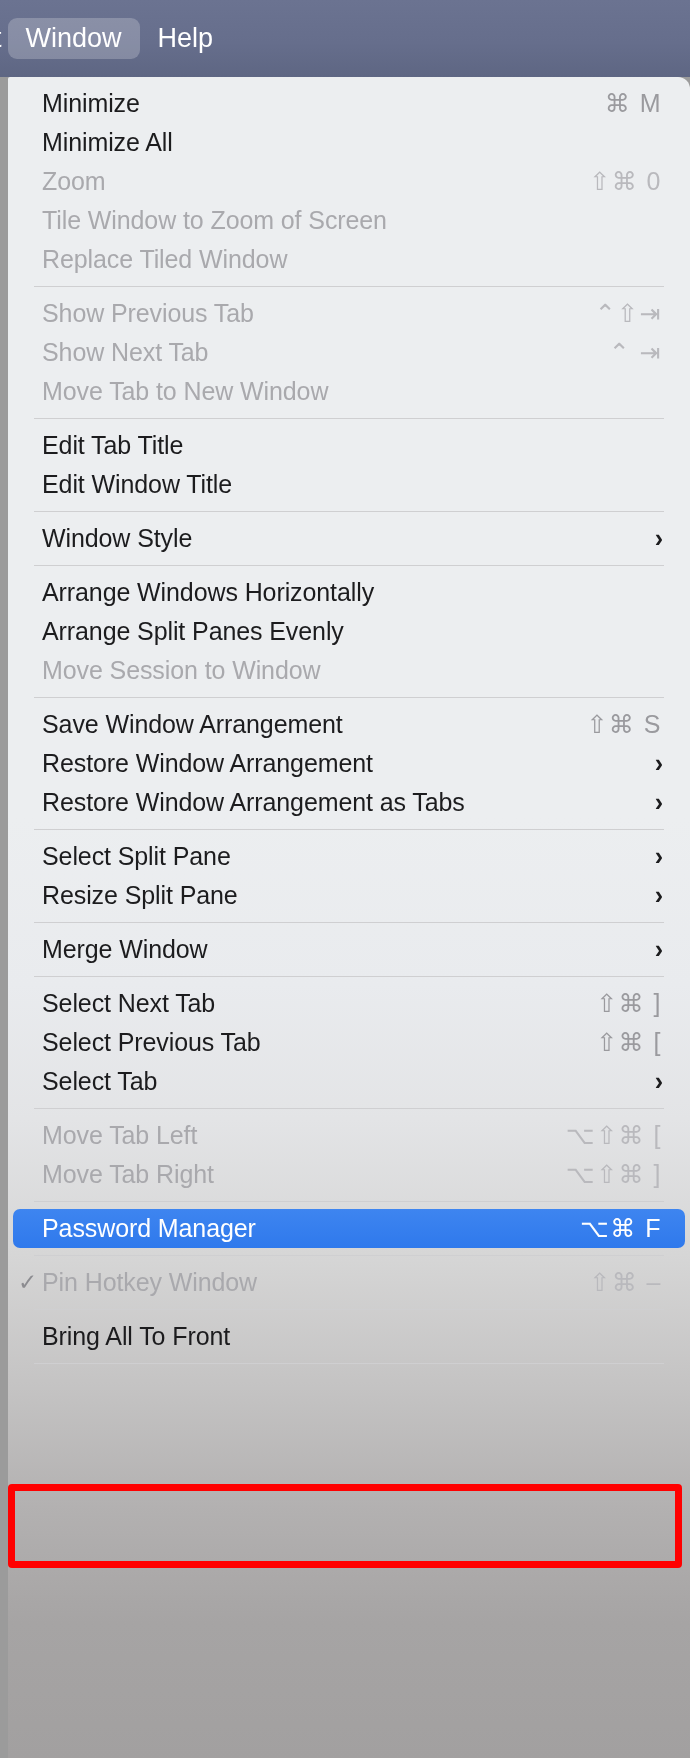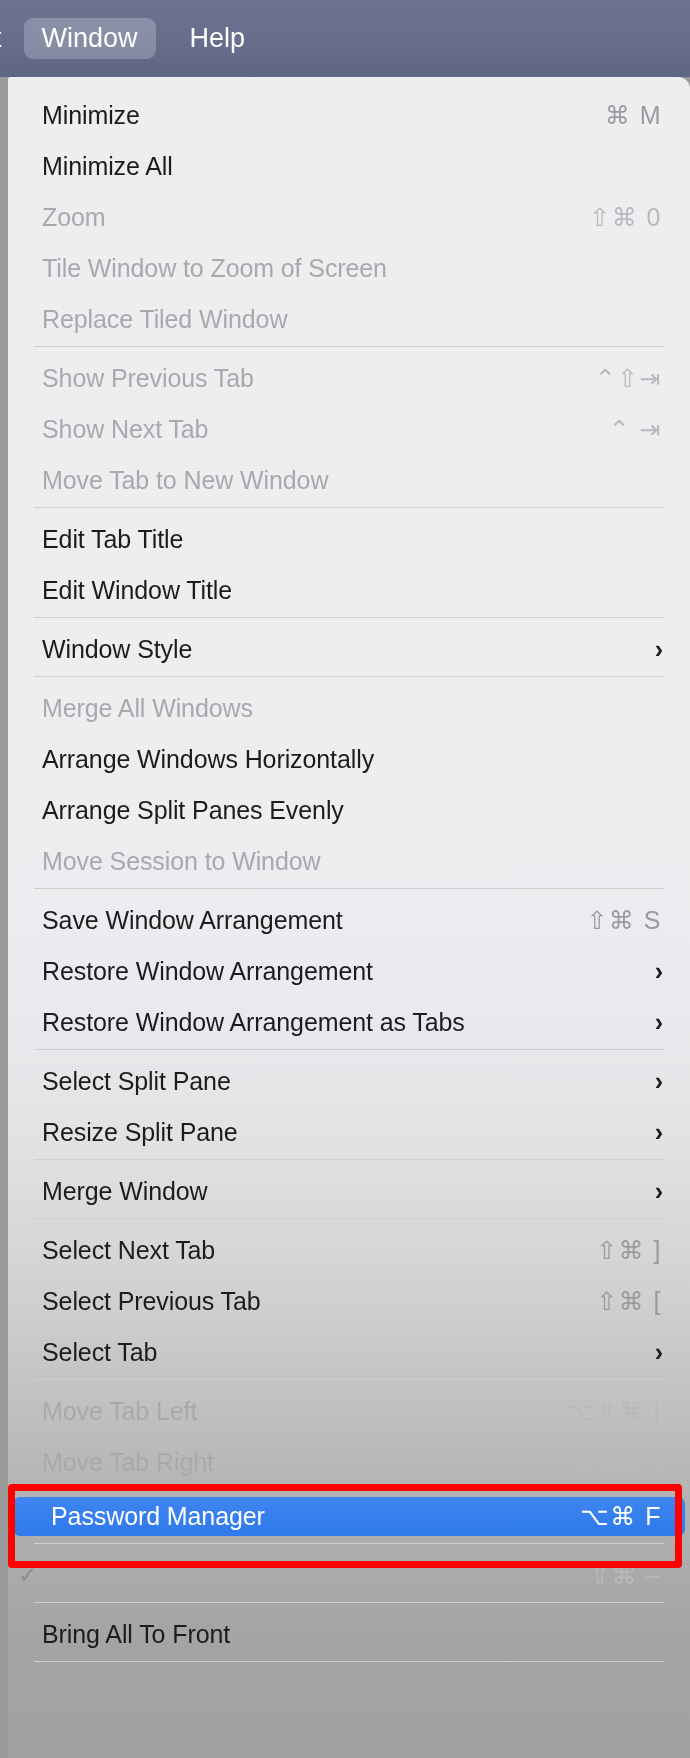--- a/index.html
+++ b/index.html
@@ -29,21 +29,20 @@
     align-items: center;
     padding-left: 0;
   }
   .menubar-item {
     font-size: 27px;
     color: #ffffff;
     padding: 7px 18px;
     border-radius: 9px;
     line-height: 1;
     white-space: nowrap;
-    margin-left: 16px;
   }
   .menubar-item.truncated {
     padding-left: 0;
     padding-right: 0;
     margin-left: -6px;
     margin-right: 6px;
     overflow: hidden;
   }
   .menubar-item.active {
     background: rgba(255,255,255,0.22);
@@ -68,21 +67,20 @@
 
   .menu-list { position: relative; padding-top: 7px; }
 
   .menu-item {
     position: relative;
     height: 39px;
     display: flex;
     align-items: center;
     padding: 0 26px 0 34px;
     white-space: nowrap;
-    margin-top: 12px;
   }
   .menu-item .label {
     font-size: 25px;
     color: #1c1c1e;
     line-height: 1;
     letter-spacing: -0.1px;
   }
   .menu-item.disabled .label { color: #a9a9ad; }
   .menu-item.disabled .shortcut { color: #b9b9bd; }
 
@@ -110,21 +108,21 @@
     font-size: 23px;
     color: #8c8c90;
     line-height: 1;
   }
 
   
   .menu-item.highlighted {
     background: linear-gradient(180deg, #3e85f0 0%, #2f79ec 100%);
     border-radius: 7px;
     margin: 0 5px;
-    padding-left: 38px;
+    padding-left: 29px;
     padding-right: 21px;
   }
   .menu-item.highlighted .label,
   .menu-item.highlighted .shortcut { color: #ffffff; }
 
   .separator {
     height: 1px;
     background: #cfcfd1;
     margin: 7px 0 7px 26px;
     width: 630px;
@@ -202,24 +200,20 @@
           <span class="label">Edit Window Title</span>
           <span class="spacer"></span>
         </div>
         <div class="separator"></div>
         <div class="menu-item">
           <span class="label">Window Style</span>
           <span class="spacer"></span>
           <span class="chevron">›</span>
         </div>
         <div class="separator"></div>
-        <div class="menu-item disabled">
-          <span class="label">Merge All Windows</span>
-          <span class="spacer"></span>
-        </div>
         <div class="menu-item">
           <span class="label">Arrange Windows Horizontally</span>
           <span class="spacer"></span>
         </div>
         <div class="menu-item">
           <span class="label">Arrange Split Panes Evenly</span>
           <span class="spacer"></span>
         </div>
         <div class="menu-item disabled">
           <span class="label">Move Session to Window</span>
@@ -287,20 +281,21 @@
         </div>
         <div class="separator"></div>
         <div class="menu-item highlighted">
           <span class="label">Password Manager</span>
           <span class="spacer"></span>
           <span class="shortcut">⌥⌘ F</span>
         </div>
         <div class="separator"></div>
         <div class="menu-item disabled">
           <span class="checkmark">✓</span>
+          <span class="label">Pin Hotkey Window</span>
           <span class="spacer"></span>
           <span class="shortcut">⇧⌘ –</span>
         </div>
         <div class="separator"></div>
         <div class="menu-item">
           <span class="label">Bring All To Front</span>
           <span class="spacer"></span>
         </div>
         <div class="separator"></div>
       </div>

